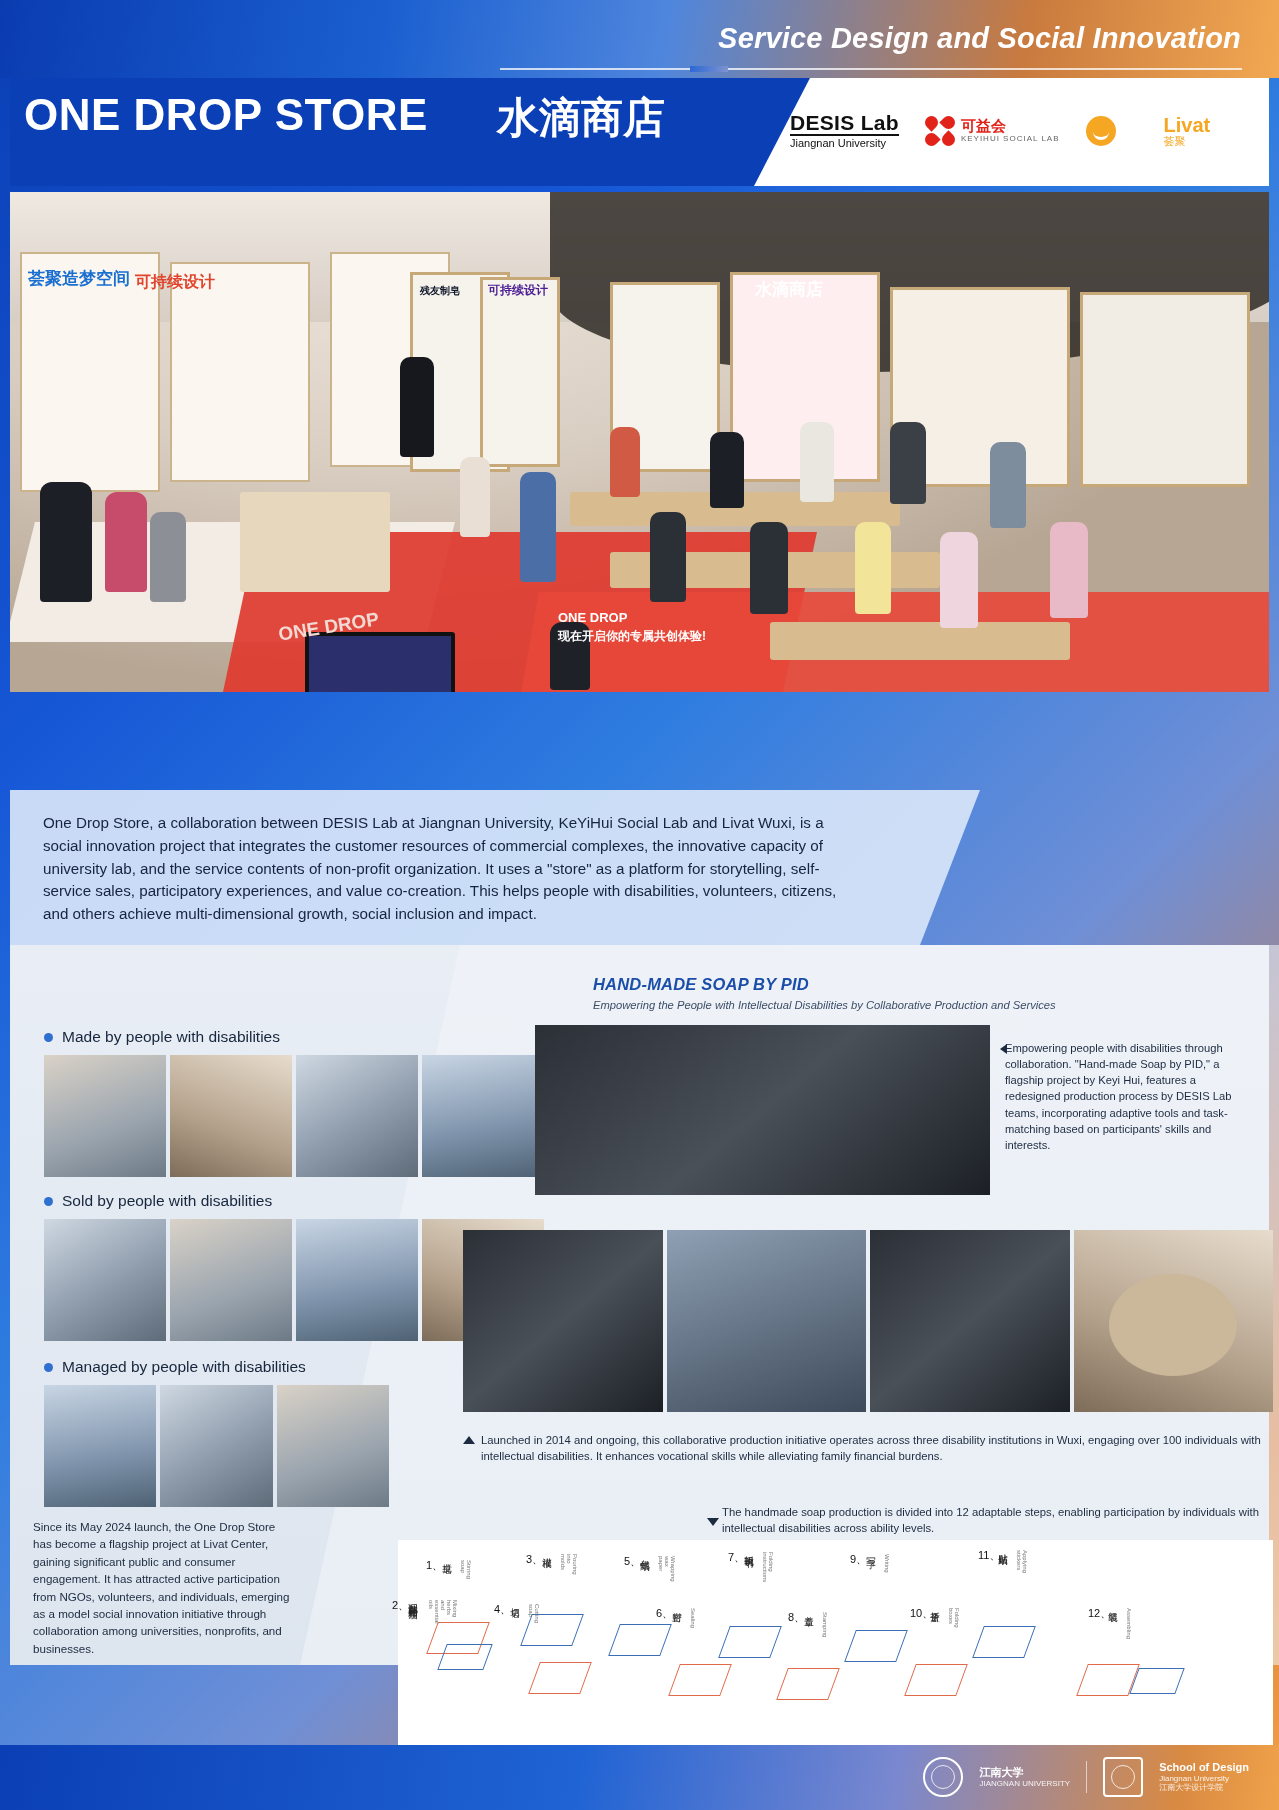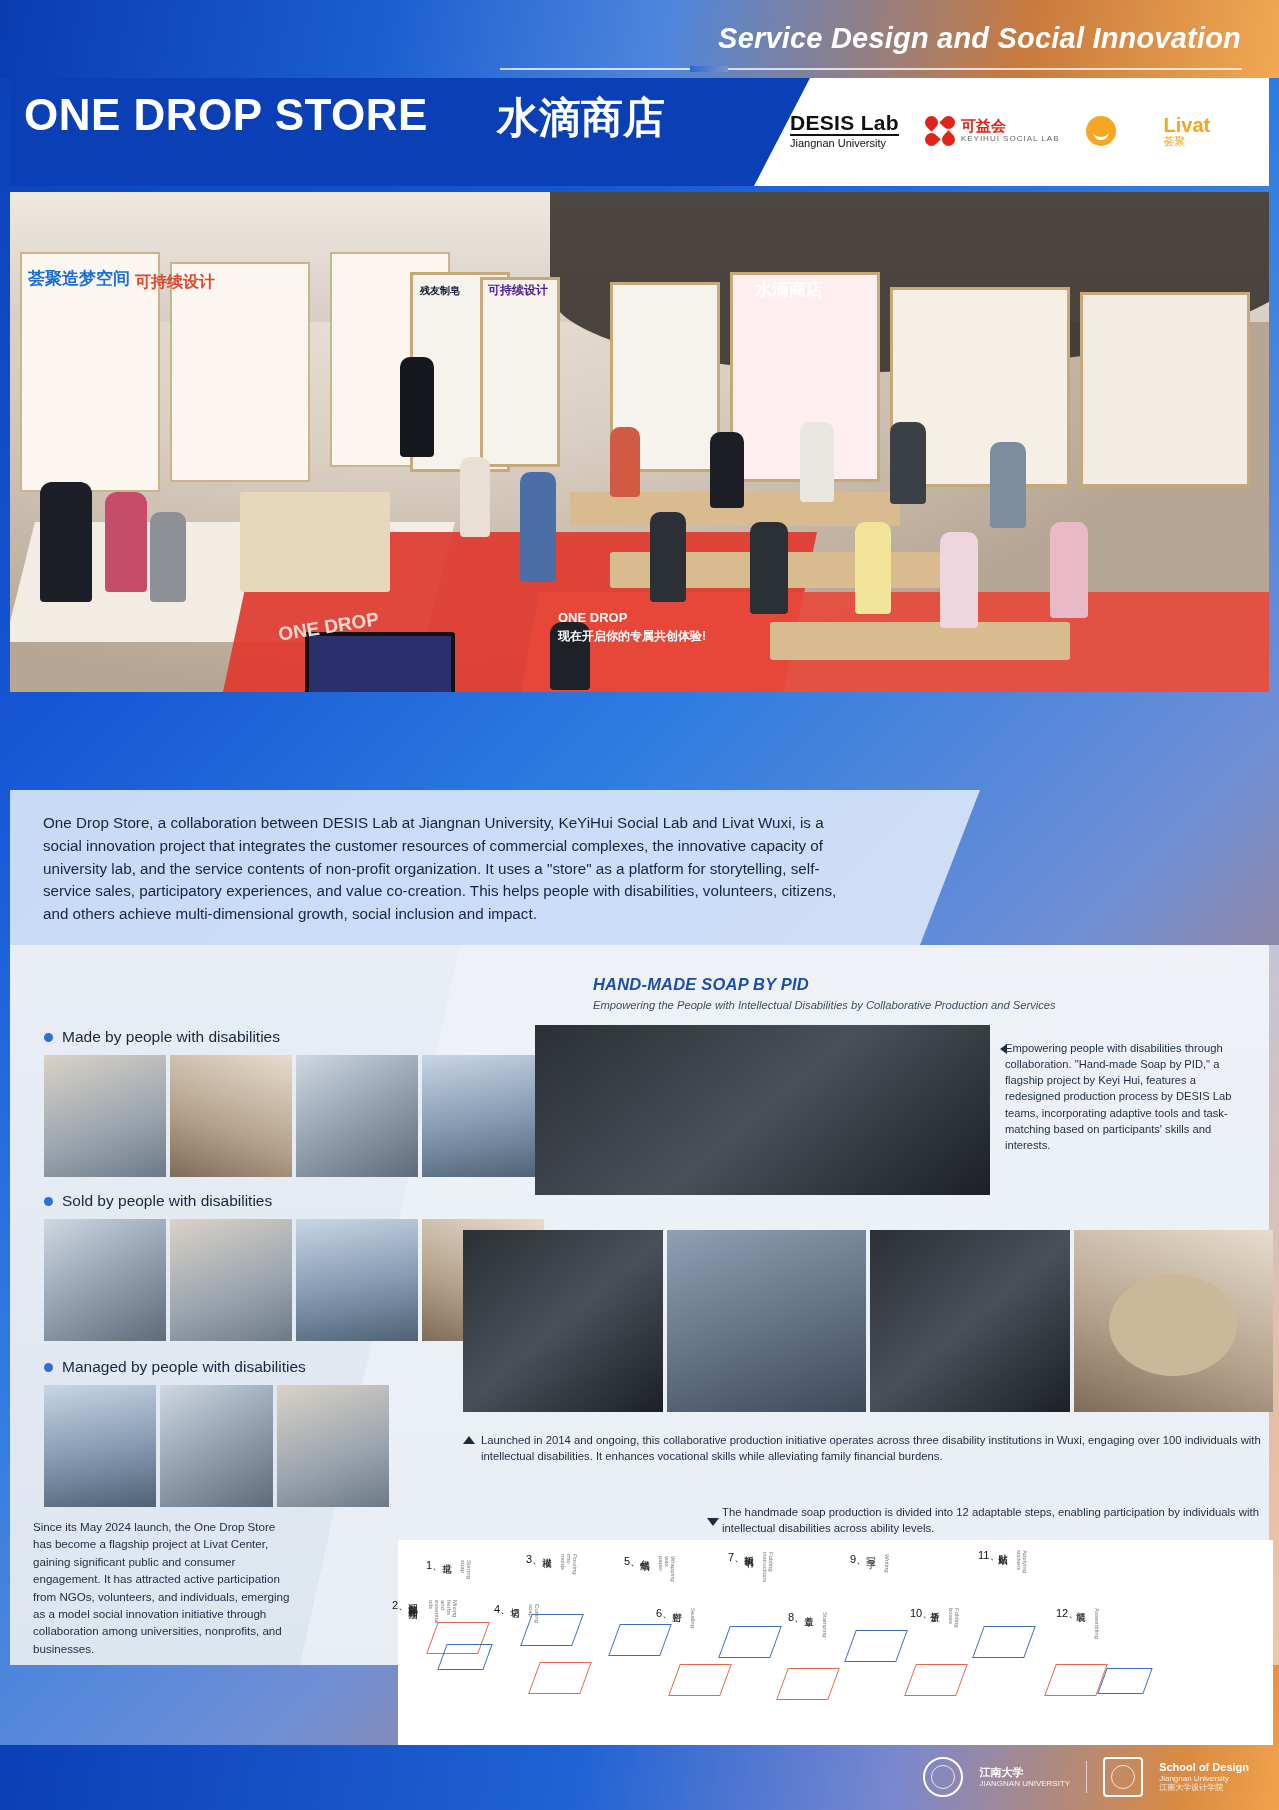--- a/index.html
+++ b/index.html
@@ -462,21 +462,21 @@
       <span class="vstep" style="position:absolute; left:18px; top:-2px;">折盒子</span>
       <span style="position:absolute; left:38px; top:2px; font-size:6px; color:#777; writing-mode:vertical-rl;">Folding boxes</span>
       <span class="box" style="left:0px; top:58px;"></span>
     </div>
     <div class="step" style="left:580px; top:8px;">
       <span class="num">11、</span>
       <span class="vstep" style="position:absolute; left:18px; top:-2px;">贴贴纸</span>
       <span style="position:absolute; left:38px; top:2px; font-size:6px; color:#777; writing-mode:vertical-rl;">Applying stickers</span>
       <span class="box" style="left:0px; top:78px; border-color:#3a6fb5;"></span>
     </div>
-    <div class="step" style="left:658px; top:66px;">
+    <div class="step" style="left:690px; top:66px;">
       <span class="num">12、</span>
       <span class="vstep" style="position:absolute; left:18px; top:-2px;">组装</span>
       <span style="position:absolute; left:38px; top:2px; font-size:6px; color:#777; writing-mode:vertical-rl;">Assembling</span>
       <span class="box" style="left:-6px; top:58px;"></span>
       <span class="box2" style="left:46px; top:62px;"></span>
     </div>
   </div>
 
   <div class="bottom-band"></div>
   <div class="bb-logos">

